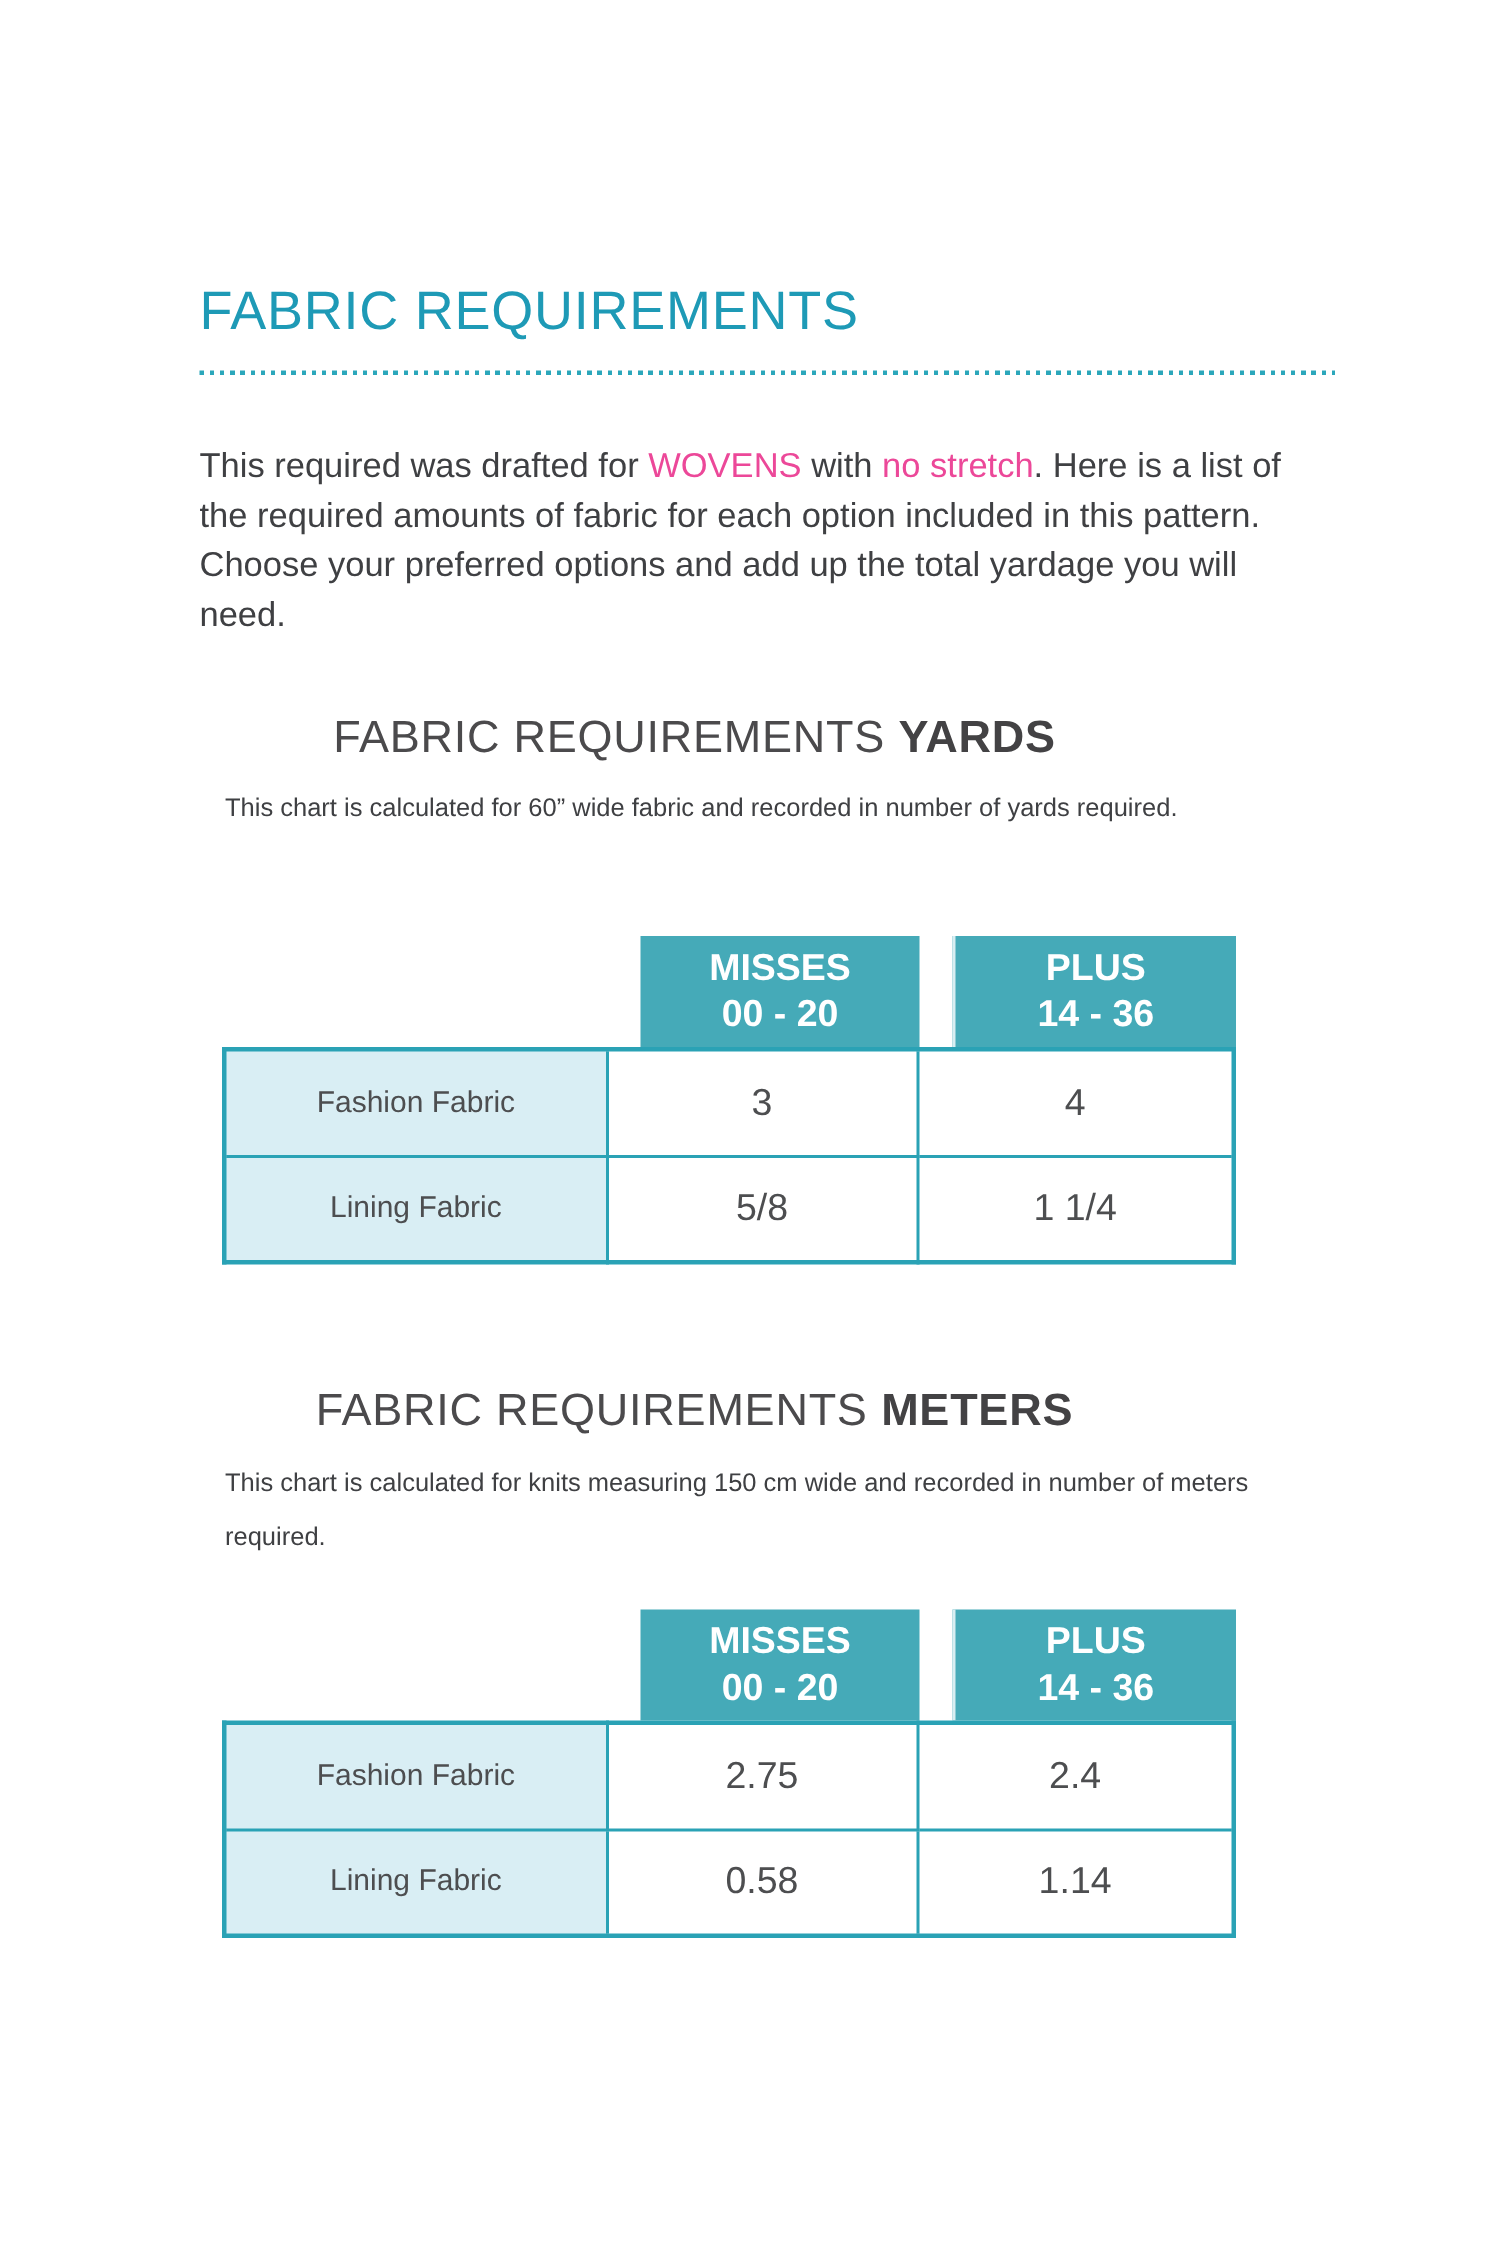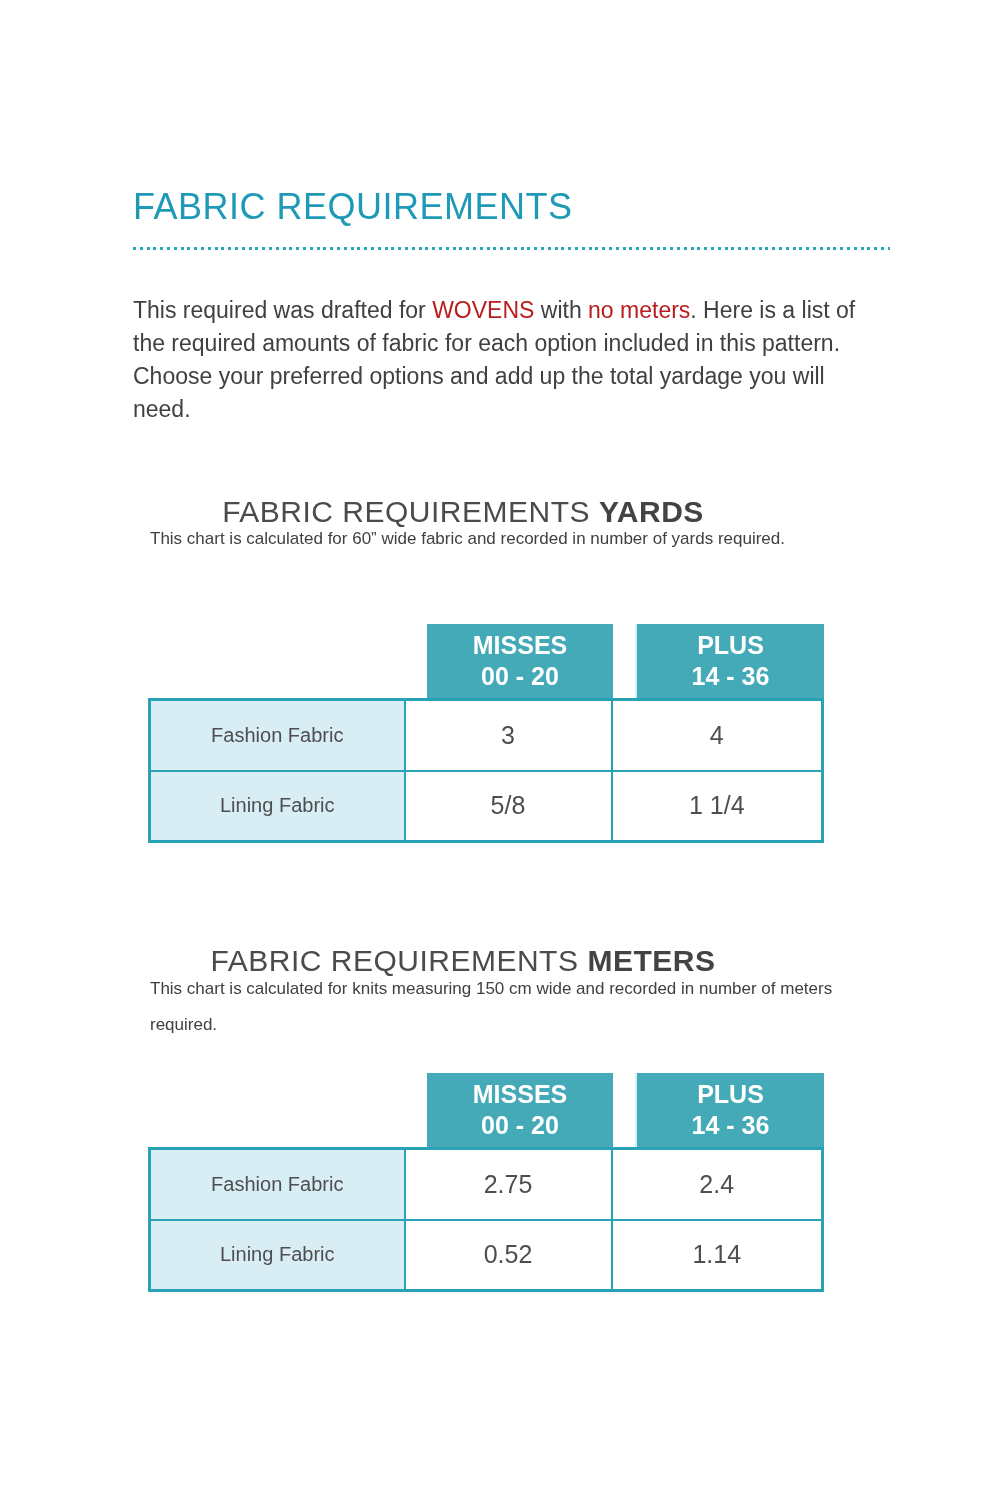--- a/index.html
+++ b/index.html
@@ -29,31 +29,30 @@
       #2ba7bb 0px, #2ba7bb 3px, transparent 3px, transparent 6.8px);
   }
 
   
   .intro {
     left: 133px; top: 294px;
     width: 736px;
     font-size: 23px; line-height: 33px;
     color: #3f4043;
   }
-  .red { color: #b91c1c; margin-top: 25px; }
+  .red { color: #ec4899; margin-top: 25px; }
 
   
   .sec-heading {
     left: 133px; width: 660px;
     text-align: center;
     font-size: 30px; font-weight: 400;
     letter-spacing: 0.5px;
     color: #4b4a4c;
     white-space: nowrap;
-    margin-top: 20px;
   }
   .sec-heading .reg { margin-right: 9px; }
   .sec-heading b { font-weight: 700; color: #434244; }
 
   
   .sec-desc {
     left: 150px; width: 690px;
     font-size: 17px; line-height: 36px;
     color: #3f4043;
   }
@@ -103,21 +102,21 @@
   }
   .tbody-table td.val:last-child { width: 211px; }
 </style>
 </head>
 <body>
 
 <h1 class="abs page-title">FABRIC REQUIREMENTS</h1>
 
 <div class="abs dotted-rule"></div>
 
-<p class="abs intro"><span>This required was drafted for </span><span class="red">WOVENS</span><span> with </span><span class="red">no meters</span><span>. Here is a list of the required amounts of fabric for each option included in this pattern. Choose your preferred options and add up the total yardage you will need.</span></p>
+<p class="abs intro"><span>This required was drafted for </span><span class="red">WOVENS</span><span> with </span><span class="red">no stretch</span><span>. Here is a list of the required amounts of fabric for each option included in this pattern. Choose your preferred options and add up the total yardage you will need.</span></p>
 
 <h2 class="abs sec-heading" style="top: 475px;"><span class="reg">FABRIC REQUIREMENTS</span><b>YARDS</b></h2>
 
 <p class="abs sec-desc" style="top: 521px;">This chart is calculated for 60” wide fabric and recorded in number of yards required.</p>
 
 <div class="abs table-wrap" style="top: 624px; height: 222px;">
   <div class="thead">
     <div class="th c1">
       <div>MISSES</div>
       <div>00 - 20</div>
@@ -160,18 +159,18 @@
   </div>
   <table class="tbody-table">
     <tbody>
         <tr>
       <td class="label">Fashion Fabric</td>
       <td class="val">2.75</td>
       <td class="val">2.4</td>
     </tr>
     <tr>
       <td class="label">Lining Fabric</td>
-      <td class="val">0.52</td>
+      <td class="val">0.58</td>
       <td class="val">1.14</td>
     </tr>
   </tbody>
     </table>
 </div>
 
 </body></html>

